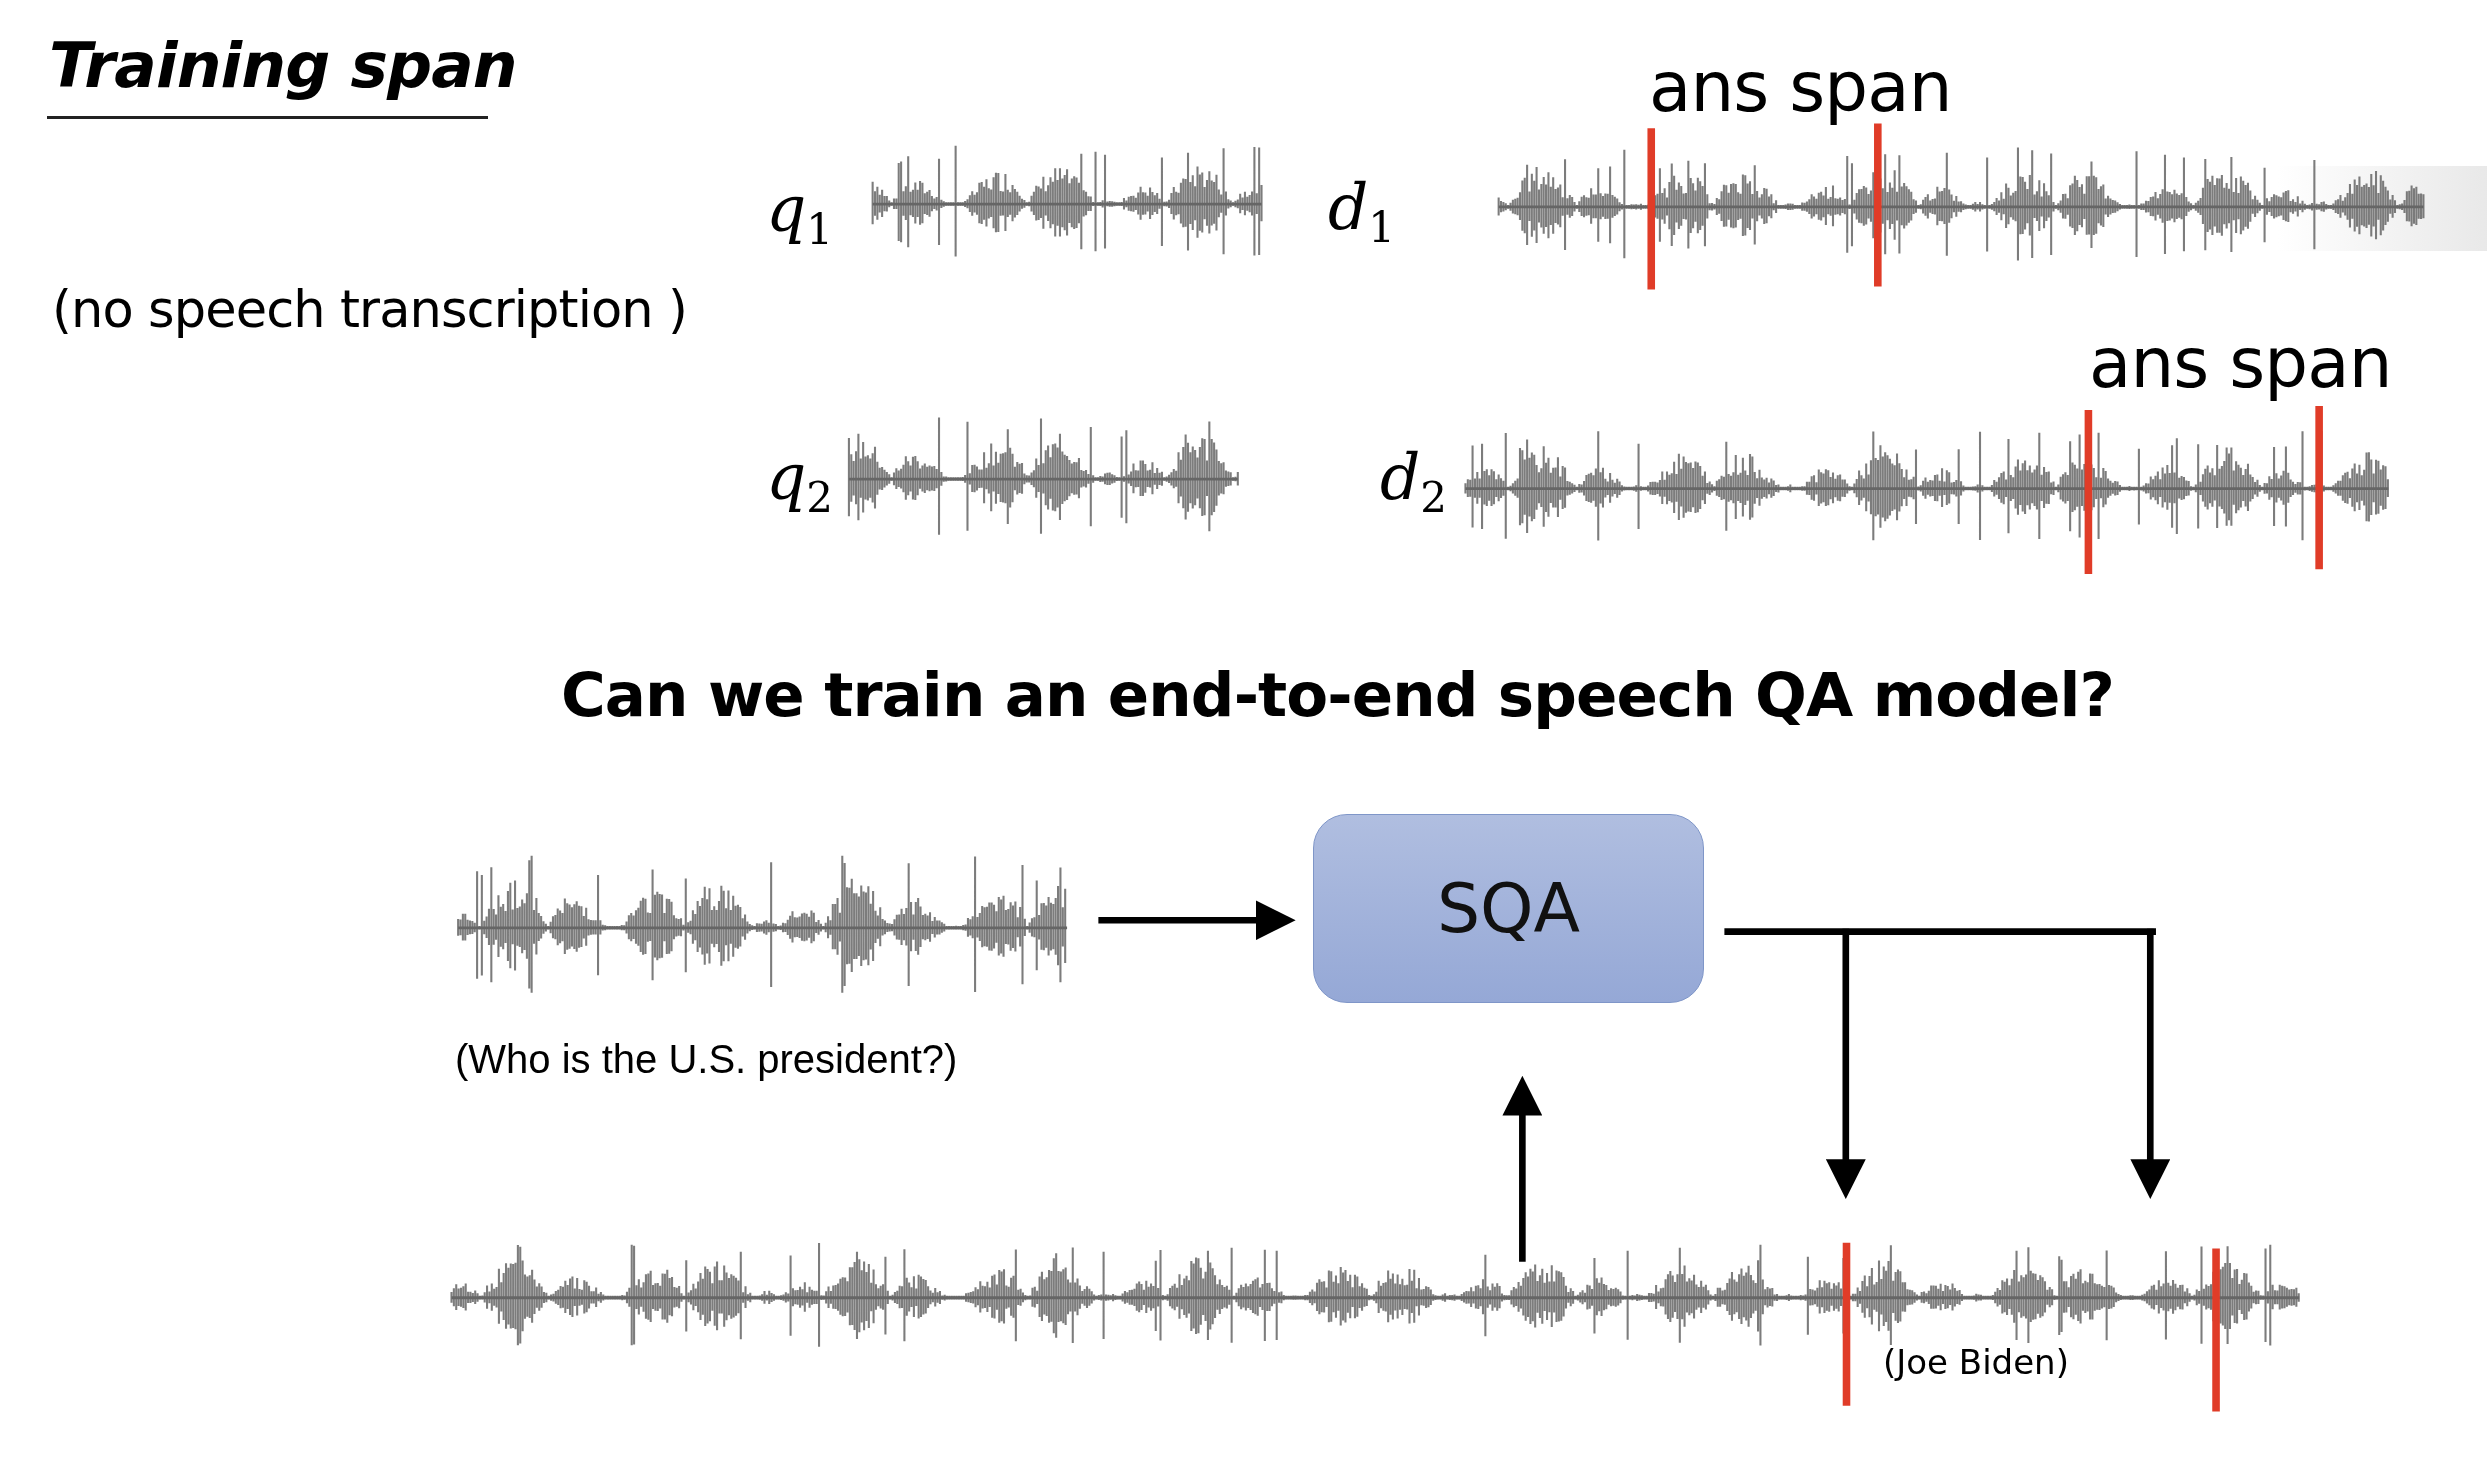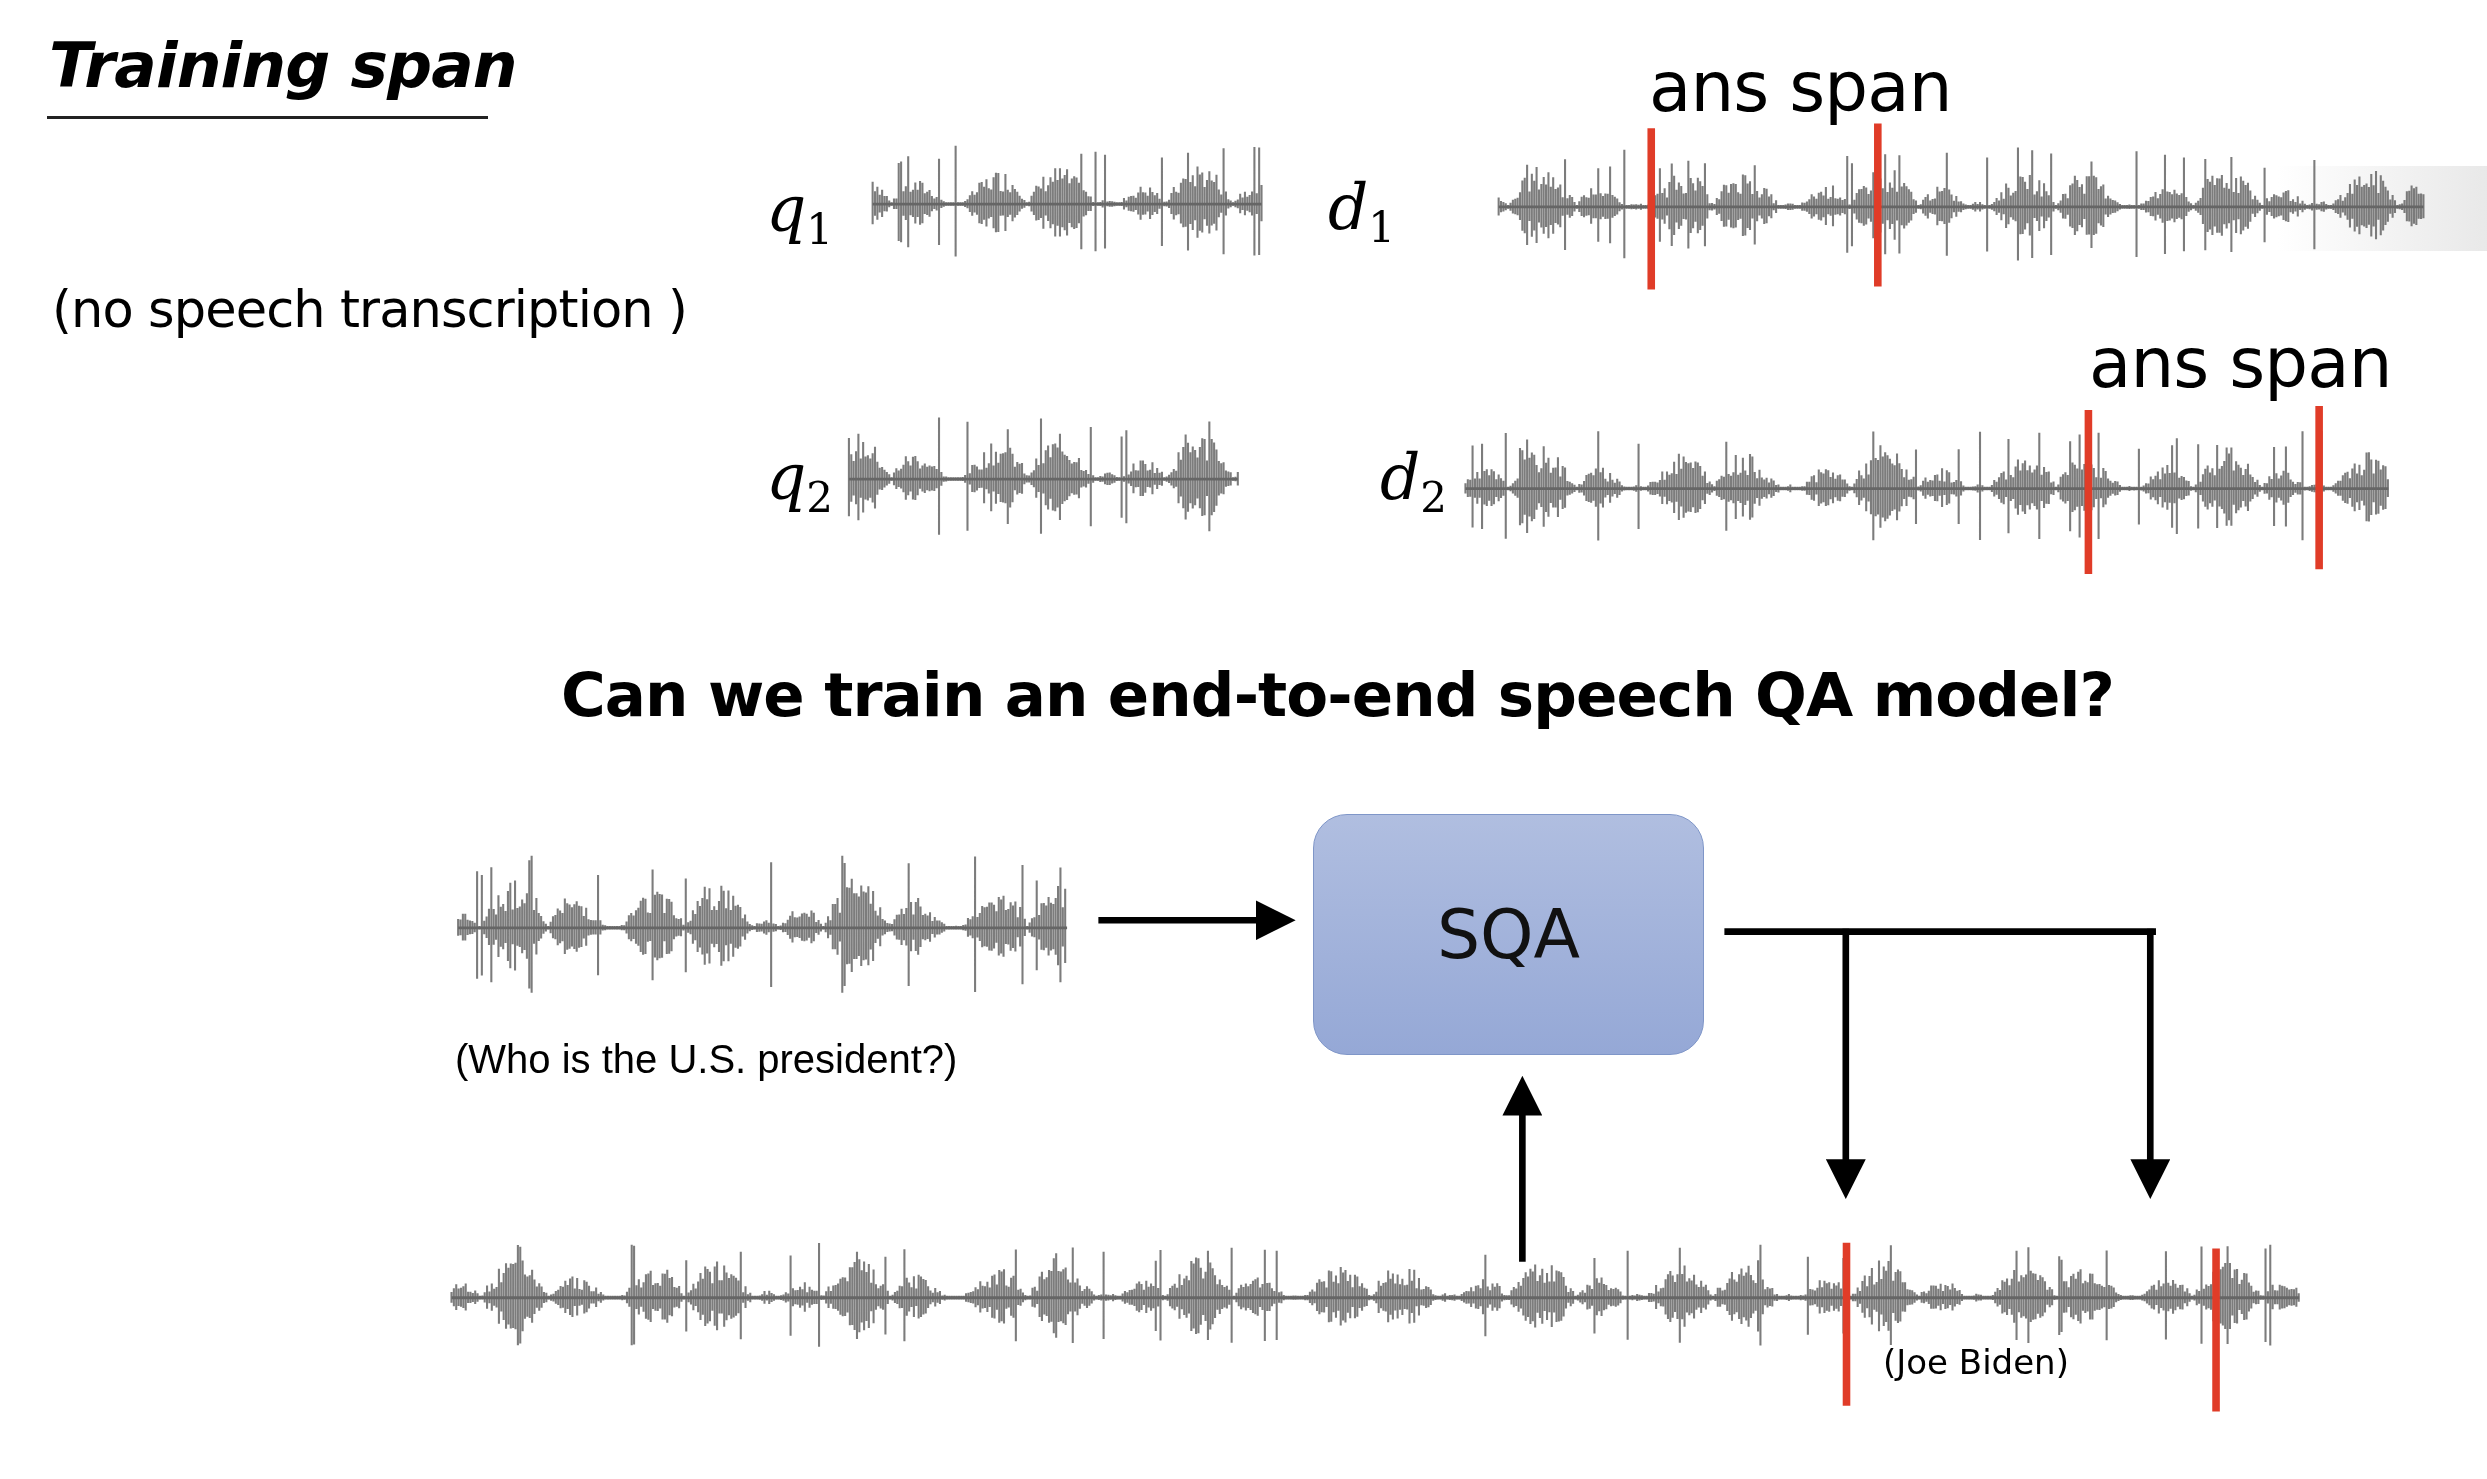--- a/index.html
+++ b/index.html
@@ -5,21 +5,21 @@
   html, body { margin:0; padding:0; background:#ffffff; }
   body { width:2487px; height:1480px; position:relative; overflow:hidden; font-family:"DejaVu Sans", sans-serif; color:#000; }
   .abs { position:absolute; }
   #title { left:49px; top:28.5px; font-size:63px; font-weight:bold; font-style:italic; font-family:"DejaVu Sans", sans-serif; letter-spacing:-0.9px; }
   #title-underline { left:47px; top:116px; width:441px; height:2.8px; background:#222; }
   #note { left:52px; top:280px; font-size:51px; font-family:"DejaVu Sans", sans-serif; letter-spacing:-0.9px; }
   .var { font-family:"DejaVu Serif", serif; font-style:italic; font-size:63px; }
   .var sub { font-style:normal; font-size:42px; vertical-align:-13.3px; }
   .ans { font-size:69px; font-family:"DejaVu Sans", sans-serif; letter-spacing:-0.9px; }
   #question-heading { left:0; width:2675px; top:659px; text-align:center; font-size:61px; font-weight:bold; letter-spacing:-0.9px; }
-  #sqa-box { left:1313px; top:814px; width:391px; height:241px; border-radius:34px; border:1.9px solid #7f96c8;
+  #sqa-box { left:1313px; top:814px; width:391px; height:189px; border-radius:34px; border:1.9px solid #7f96c8;
              background:linear-gradient(#b0bee0, #95a8d6); box-sizing:border-box; display:flex; align-items:center; justify-content:center; }
   #sqa-label { font-size:68px; font-family:"DejaVu Sans", sans-serif; color:#111; }
   #question-caption { left:455px; top:1037px; font-size:40px; font-family:"Liberation Sans", sans-serif; }
   #answer-caption { left:1883px; top:1342px; font-size:34px; font-family:"DejaVu Sans", sans-serif; }
   #edge-band { left:2277px; top:166px; width:211px; height:85px; background:linear-gradient(90deg, rgba(240,240,240,0.0), rgba(230,230,230,0.9)); }
   svg#canvas { position:absolute; left:0; top:0; }
 </style>
 </head>
 <body>
 

